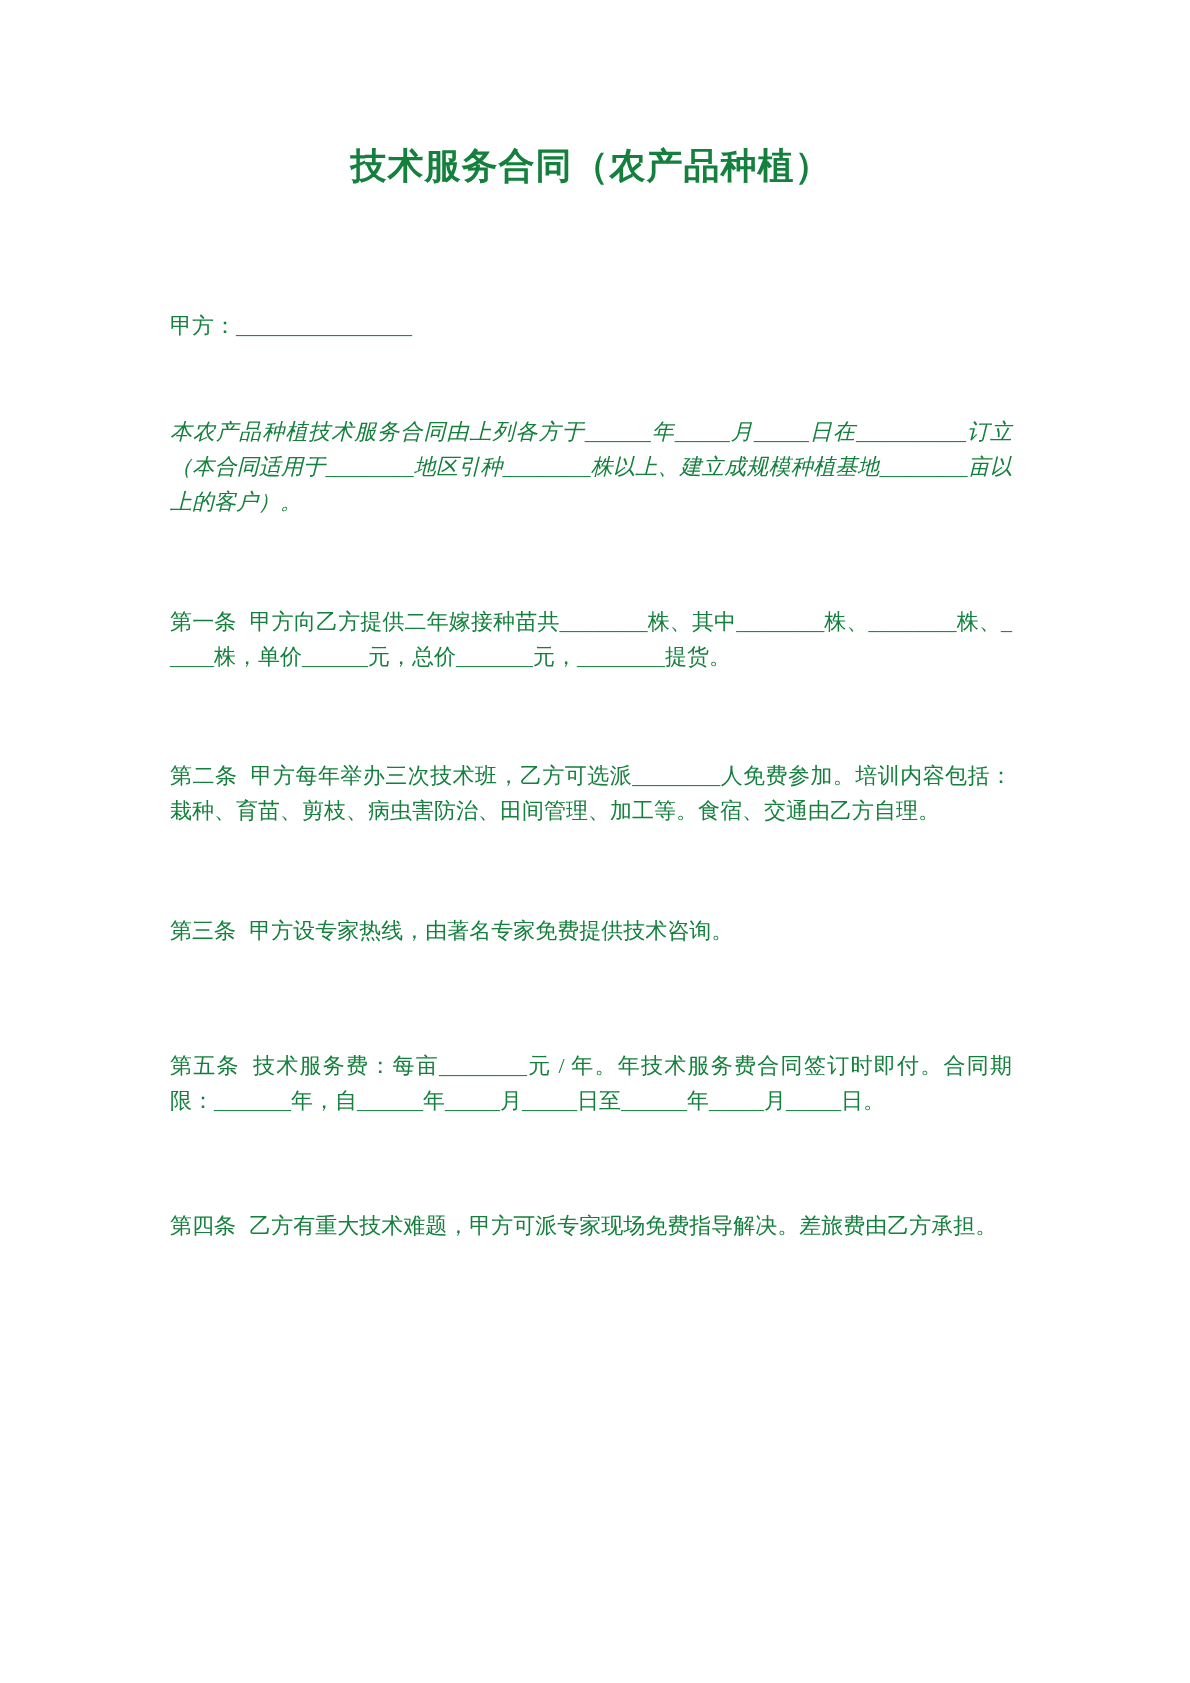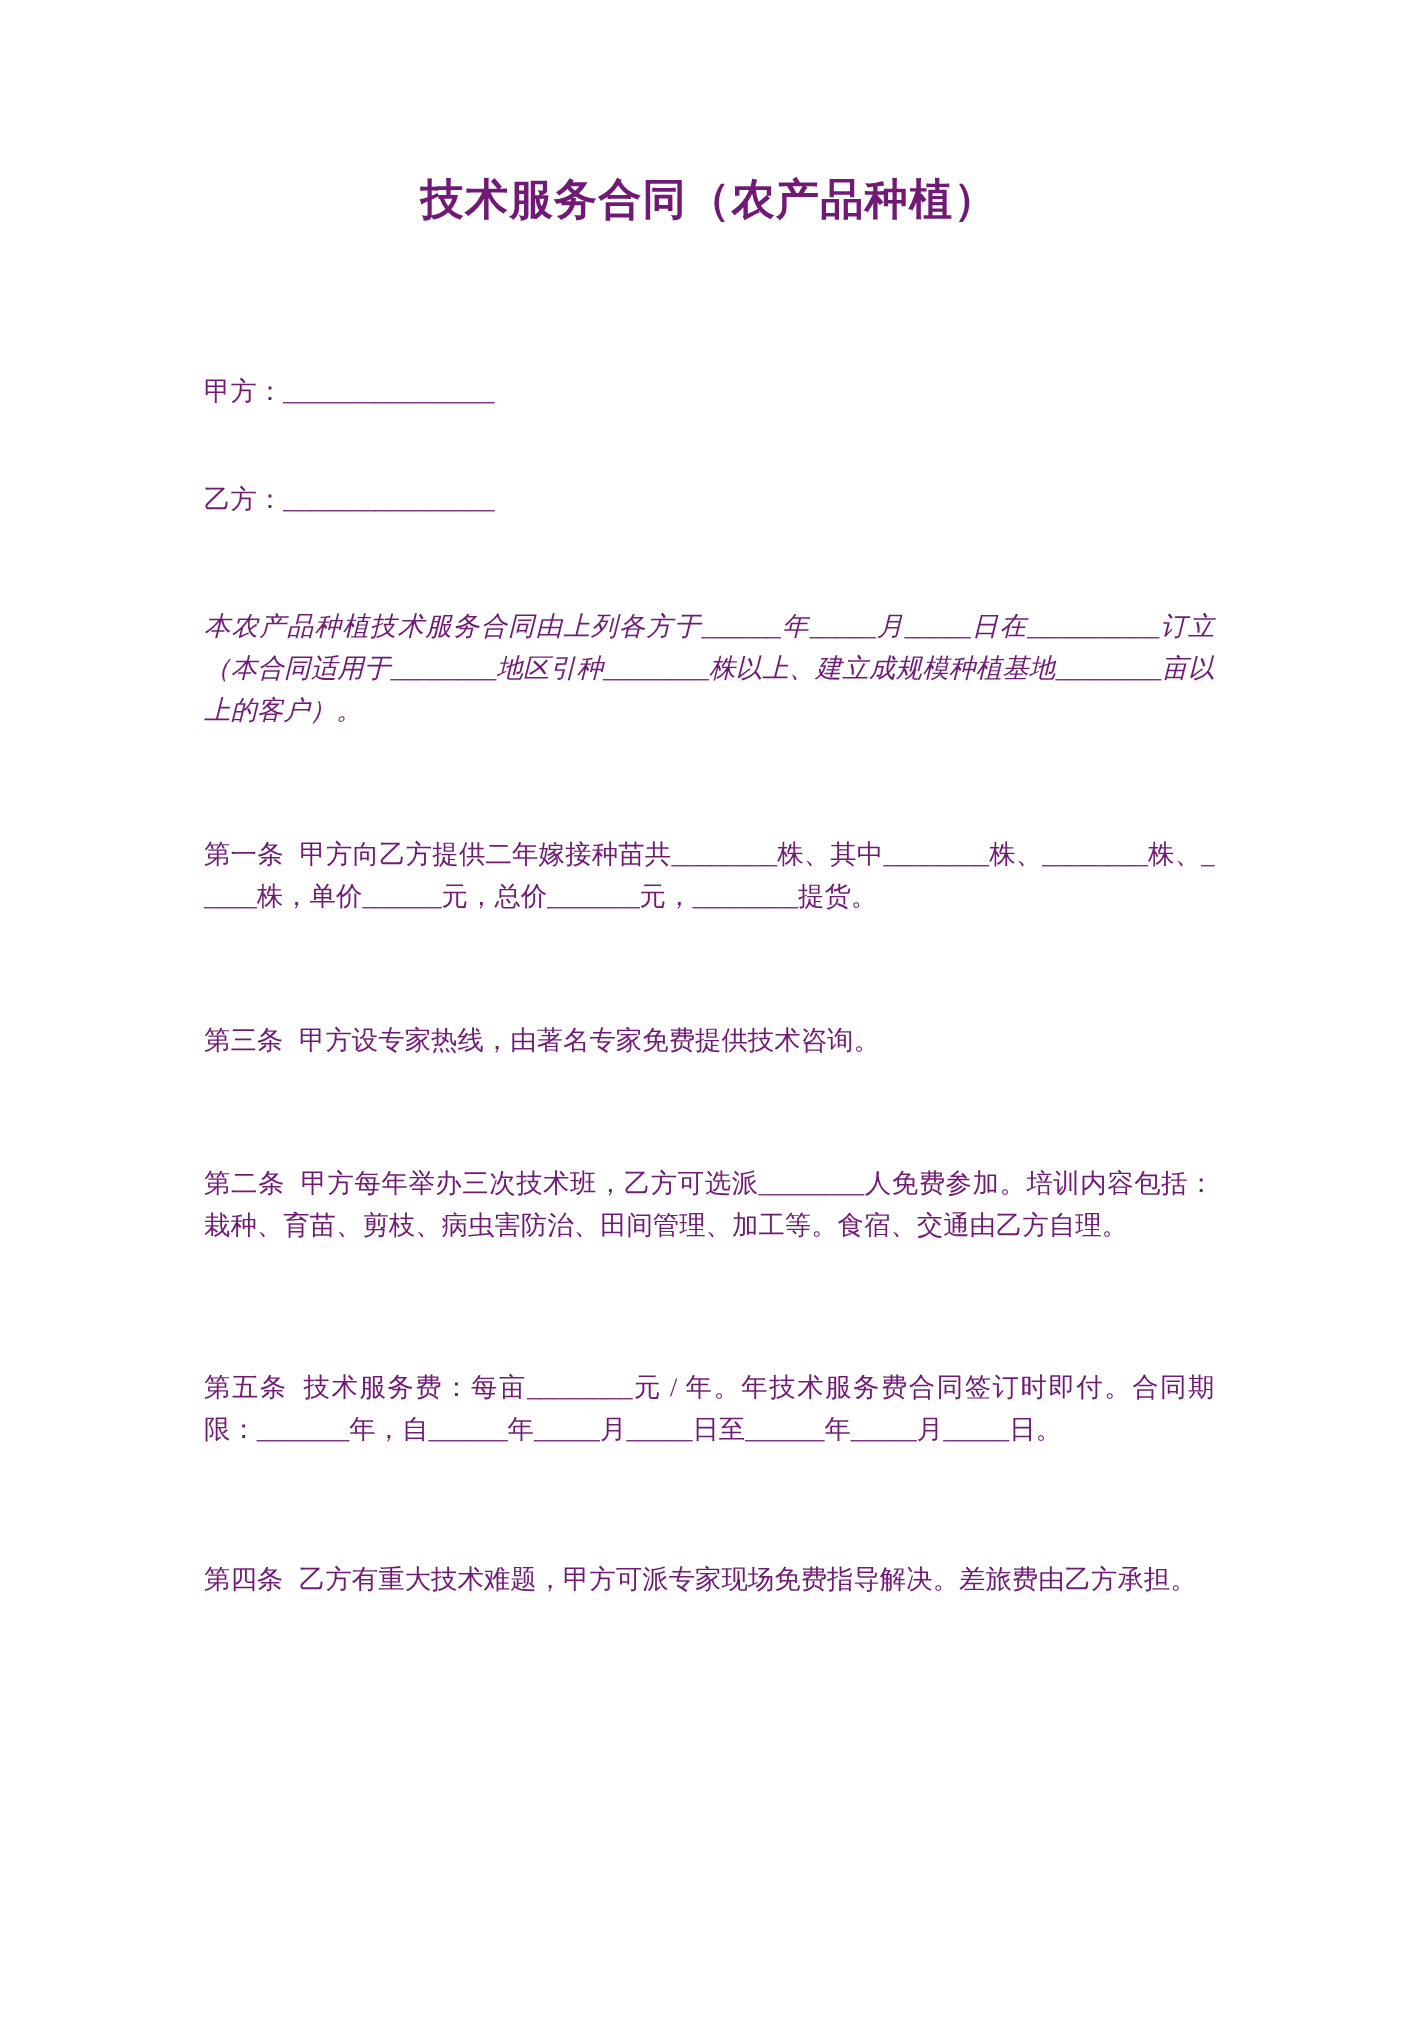--- a/index.html
+++ b/index.html
@@ -7,21 +7,21 @@
     padding: 0;
     background: #ffffff;
   }
   .page {
     position: relative;
     width: 1190px;
     height: 1683px;
     background: #ffffff;
     overflow: hidden;
     font-family: "Liberation Serif", "DejaVu Serif", serif;
-    color: #701a75;
+    color: #15803d;
   }
   .content {
     padding: 0 178px 0 170px;
   }
   .doc-title {
     margin: 0;
     padding-top: 140px;
     font-size: 36px;
     line-height: 52px;
     font-weight: bold;
@@ -51,35 +51,34 @@
 </head>
 <body>
 
 <div class="page">
   <div class="content">
 
     <h1 class="doc-title">技术服务合同（农产品种植）</h1>
 
     <p class="para p-party-a">甲方：________________</p>
 
-    <p class="para p-party-b">乙方：________________</p>
 
     <p class="para p-intro">本农产品种植技术服务合同由上列各方于______年_____月_____日在__________订立（本合同适用于________地区引种________株以上、建立成规模种植基地________亩以上的客户）。</p>
 
 
     <p class="para p-article-1">
       <span class="article-label">第一条</span><span>甲方向乙方提供二年嫁接种苗共________株、其中________株、________株、_____株，单价______元，总价_______元，________提货。</span>
     </p>
 
+    <p class="para p-article-2">
+      <span class="article-label">第二条</span><span>甲方每年举办三次技术班，乙方可选派________人免费参加。培训内容包括：栽种、育苗、剪枝、病虫害防治、田间管理、加工等。食宿、交通由乙方自理。</span>
+    </p>
+
     <p class="para p-article-3">
       <span class="article-label">第三条</span><span>甲方设专家热线，由著名专家免费提供技术咨询。</span>
-    </p>
-
-    <p class="para p-article-2">
-      <span class="article-label">第二条</span><span>甲方每年举办三次技术班，乙方可选派________人免费参加。培训内容包括：栽种、育苗、剪枝、病虫害防治、田间管理、加工等。食宿、交通由乙方自理。</span>
     </p>
 
     <p class="para p-article-5">
       <span class="article-label">第五条</span><span>技术服务费：每亩________元 / 年。年技术服务费合同签订时即付。合同期限：_______年，自______年_____月_____日至______年_____月_____日。</span>
     </p>
 
     <p class="para p-article-4">
       <span class="article-label">第四条</span><span>乙方有重大技术难题，甲方可派专家现场免费指导解决。差旅费由乙方承担。</span>
     </p>
 

